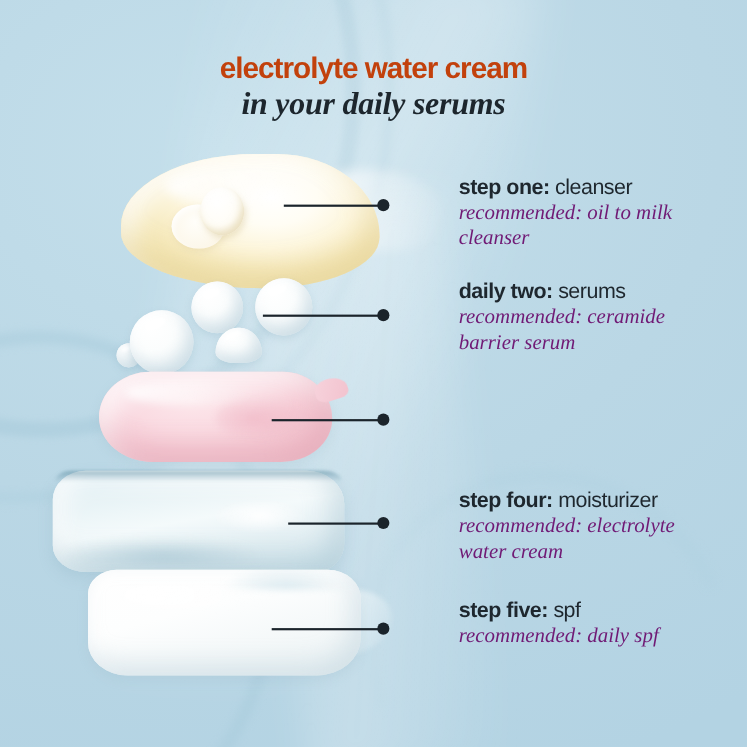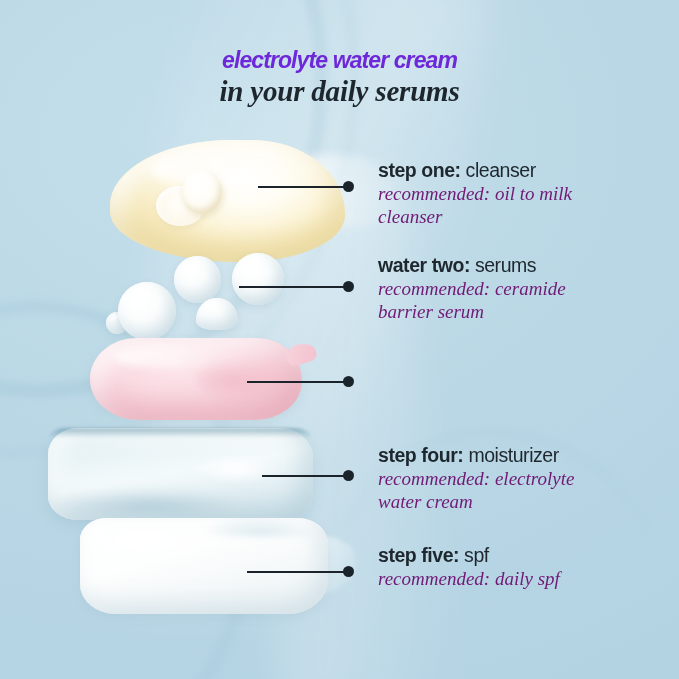--- a/index.html
+++ b/index.html
@@ -88,25 +88,24 @@
     position: absolute;
     left: 0; right: 0;
     top: 48px;
     text-align: center;
     z-index: 40;
   }
   .title-main {
     display: block;
     font-family: "Liberation Sans", sans-serif;
     font-weight: bold;
-    font-size: 23px;
+    font-size: 27px;
     letter-spacing: -0.9px;
-    color: #6d28d9;
+    color: #c2410c;
     line-height: 1.05;
-    font-style: italic;
   }
   .title-sub {
     display: block;
     margin-top: 4px;
     font-family: "Liberation Serif", serif;
     font-style: italic;
     font-weight: bold;
     font-size: 29px;
     letter-spacing: -0.2px;
     color: #1d262d;
@@ -317,21 +316,21 @@
   }
   .leader .dot {
     position: absolute;
     right: 0; top: 0;
     width: 11px; height: 11px;
     border-radius: 50%;
     background: #1b242b;
   }
 
   
-  .steps { position: absolute; inset: 0; z-index: 50; }
+  .steps { position: absolute; inset: 0; z-index: 50; margin-left: 39px; }
   .step { position: absolute; left: 378px; }
   .step-title {
     font-family: "Liberation Sans", sans-serif;
     font-size: 19.5px;
     color: #1e272e;
     letter-spacing: -0.45px;
     line-height: 1.2;
     white-space: nowrap;
   }
   .step-title .lead { font-weight: bold; }
@@ -431,21 +430,21 @@
 
     <div class="step" style="top:159px;">
       <div class="step-title">
         <span class="lead">step one:</span><span> cleanser</span>
       </div>
       <div class="step-rec">recommended: oil to milk cleanser</div>
     </div>
 
     <div class="step" style="top:254px;">
       <div class="step-title">
-        <span class="lead">water two:</span><span> serums</span>
+        <span class="lead">daily two:</span><span> serums</span>
       </div>
       <div class="step-rec">recommended: ceramide barrier serum</div>
     </div>
 
     <div class="step" style="top:349px;">
     </div>
 
     <div class="step" style="top:544px;">
       <div class="step-title">
         <span class="lead">step five:</span><span> spf</span>

